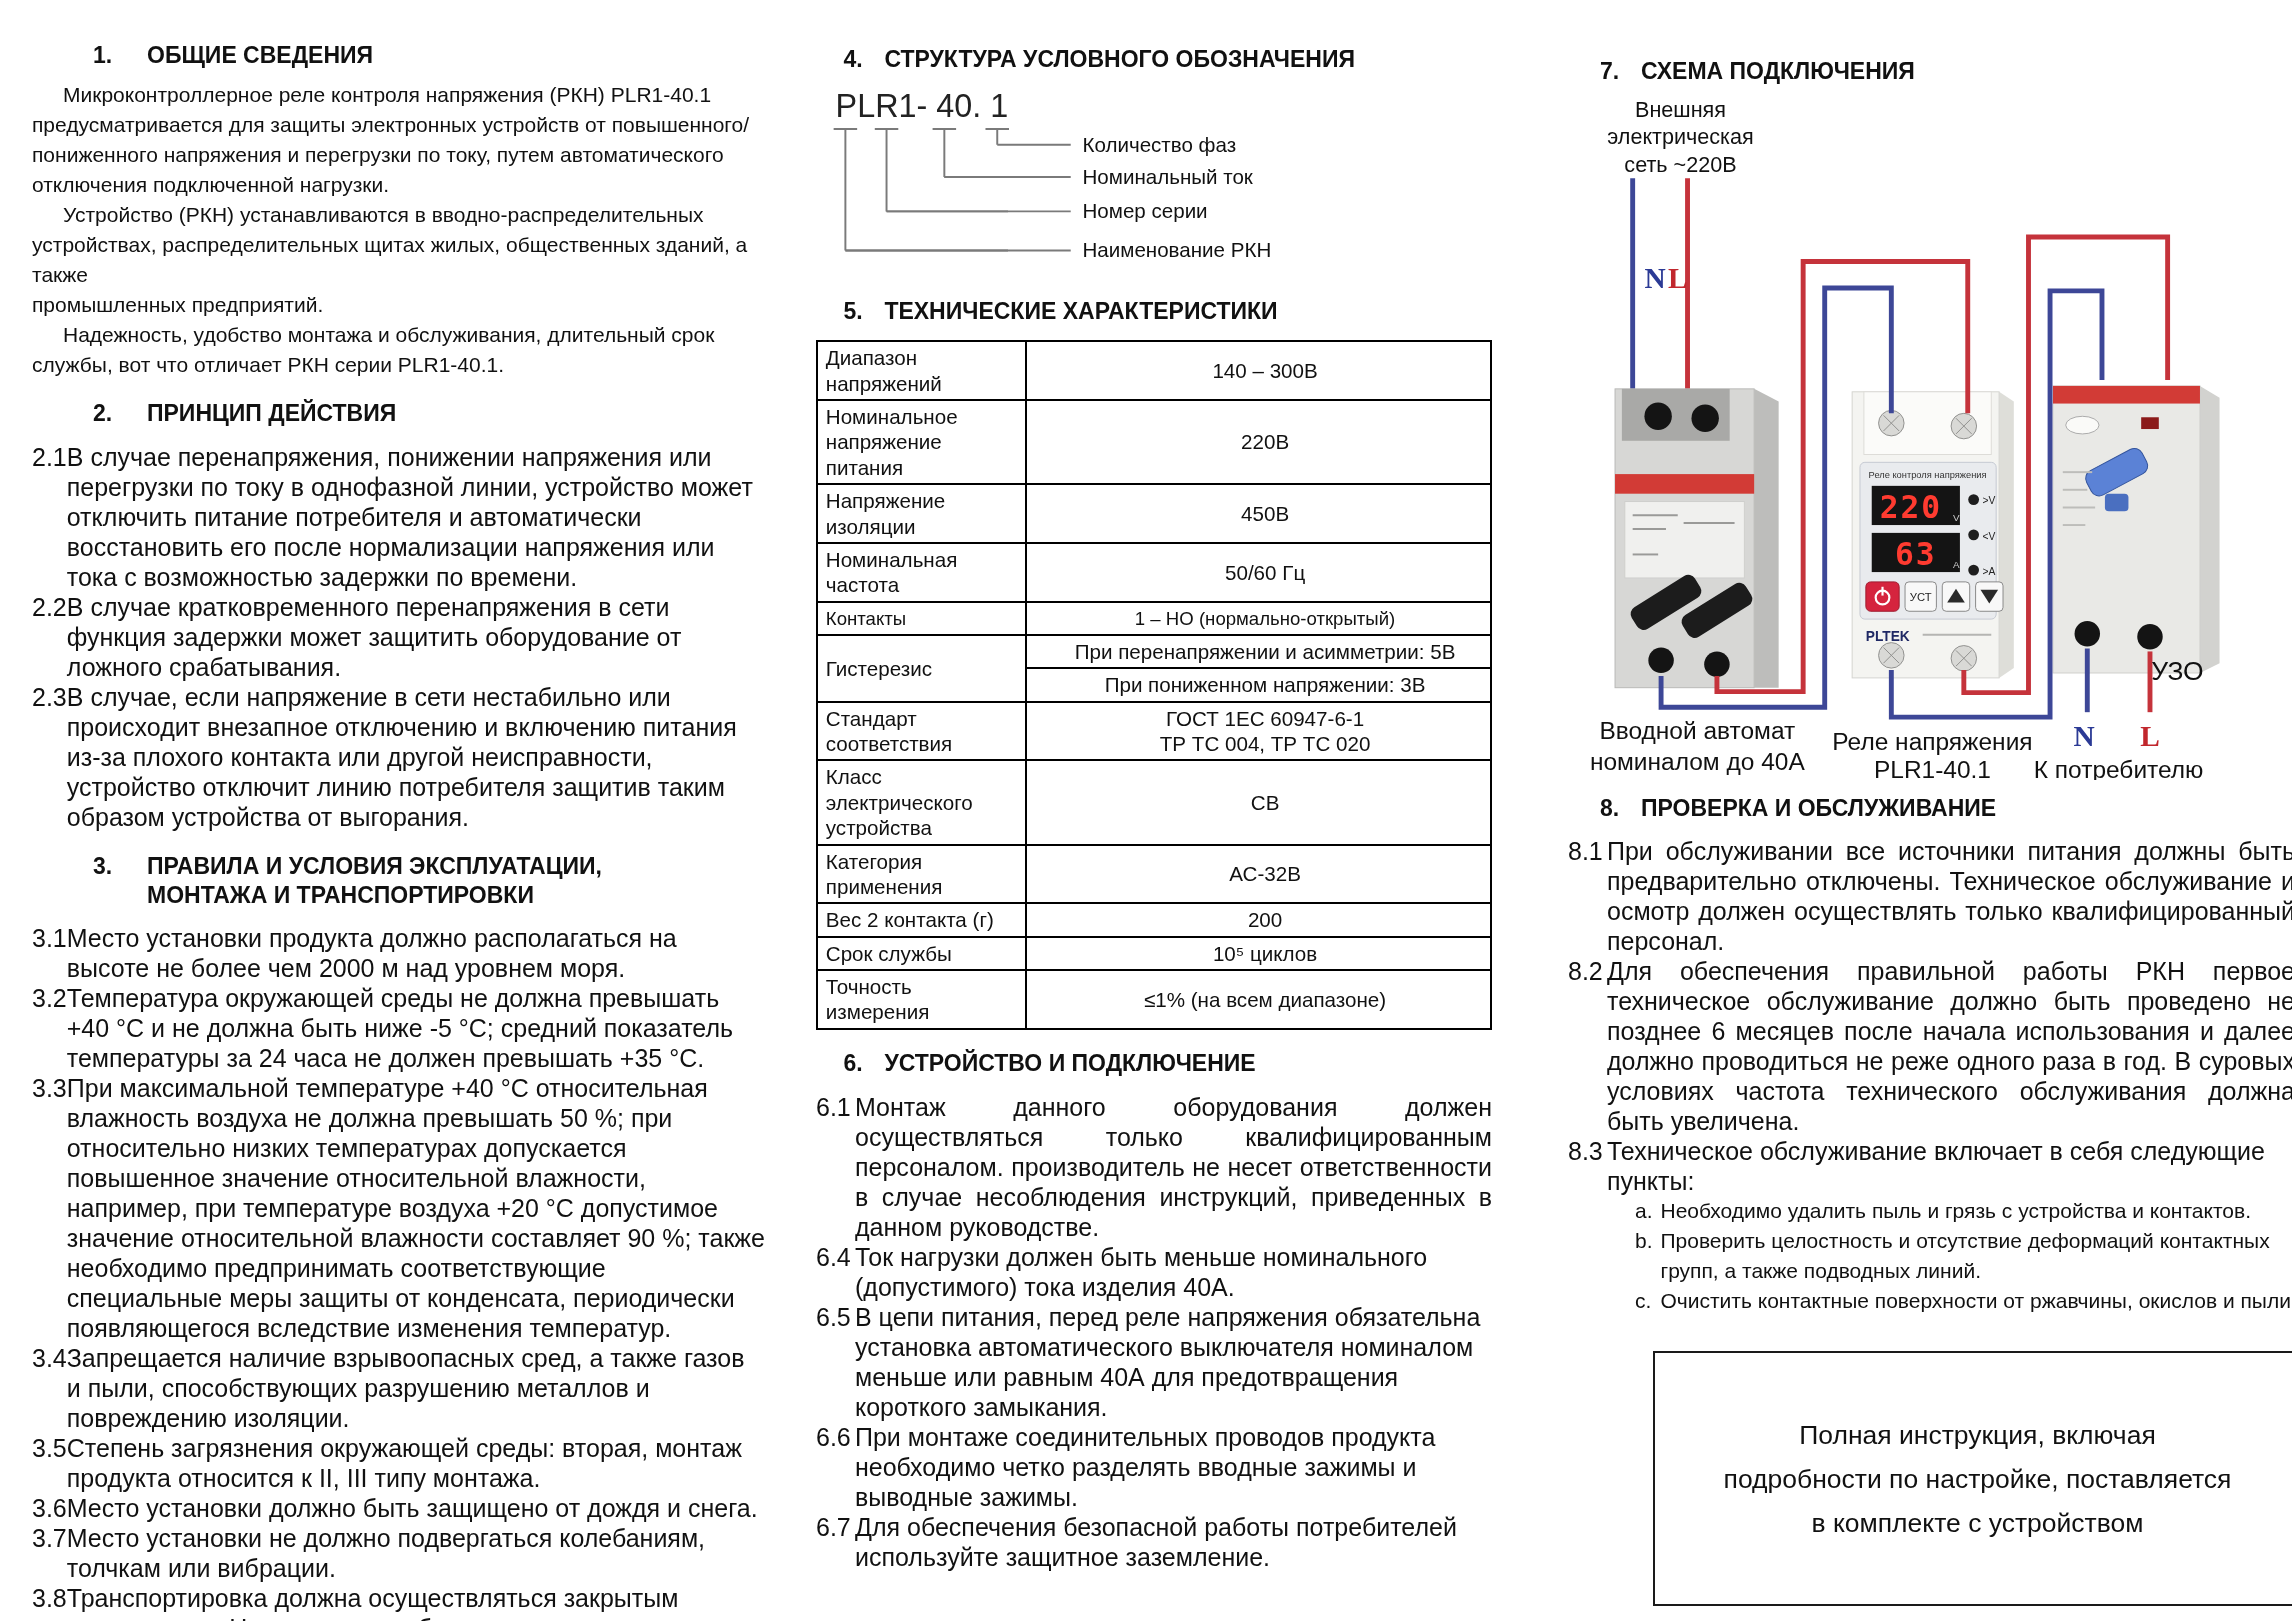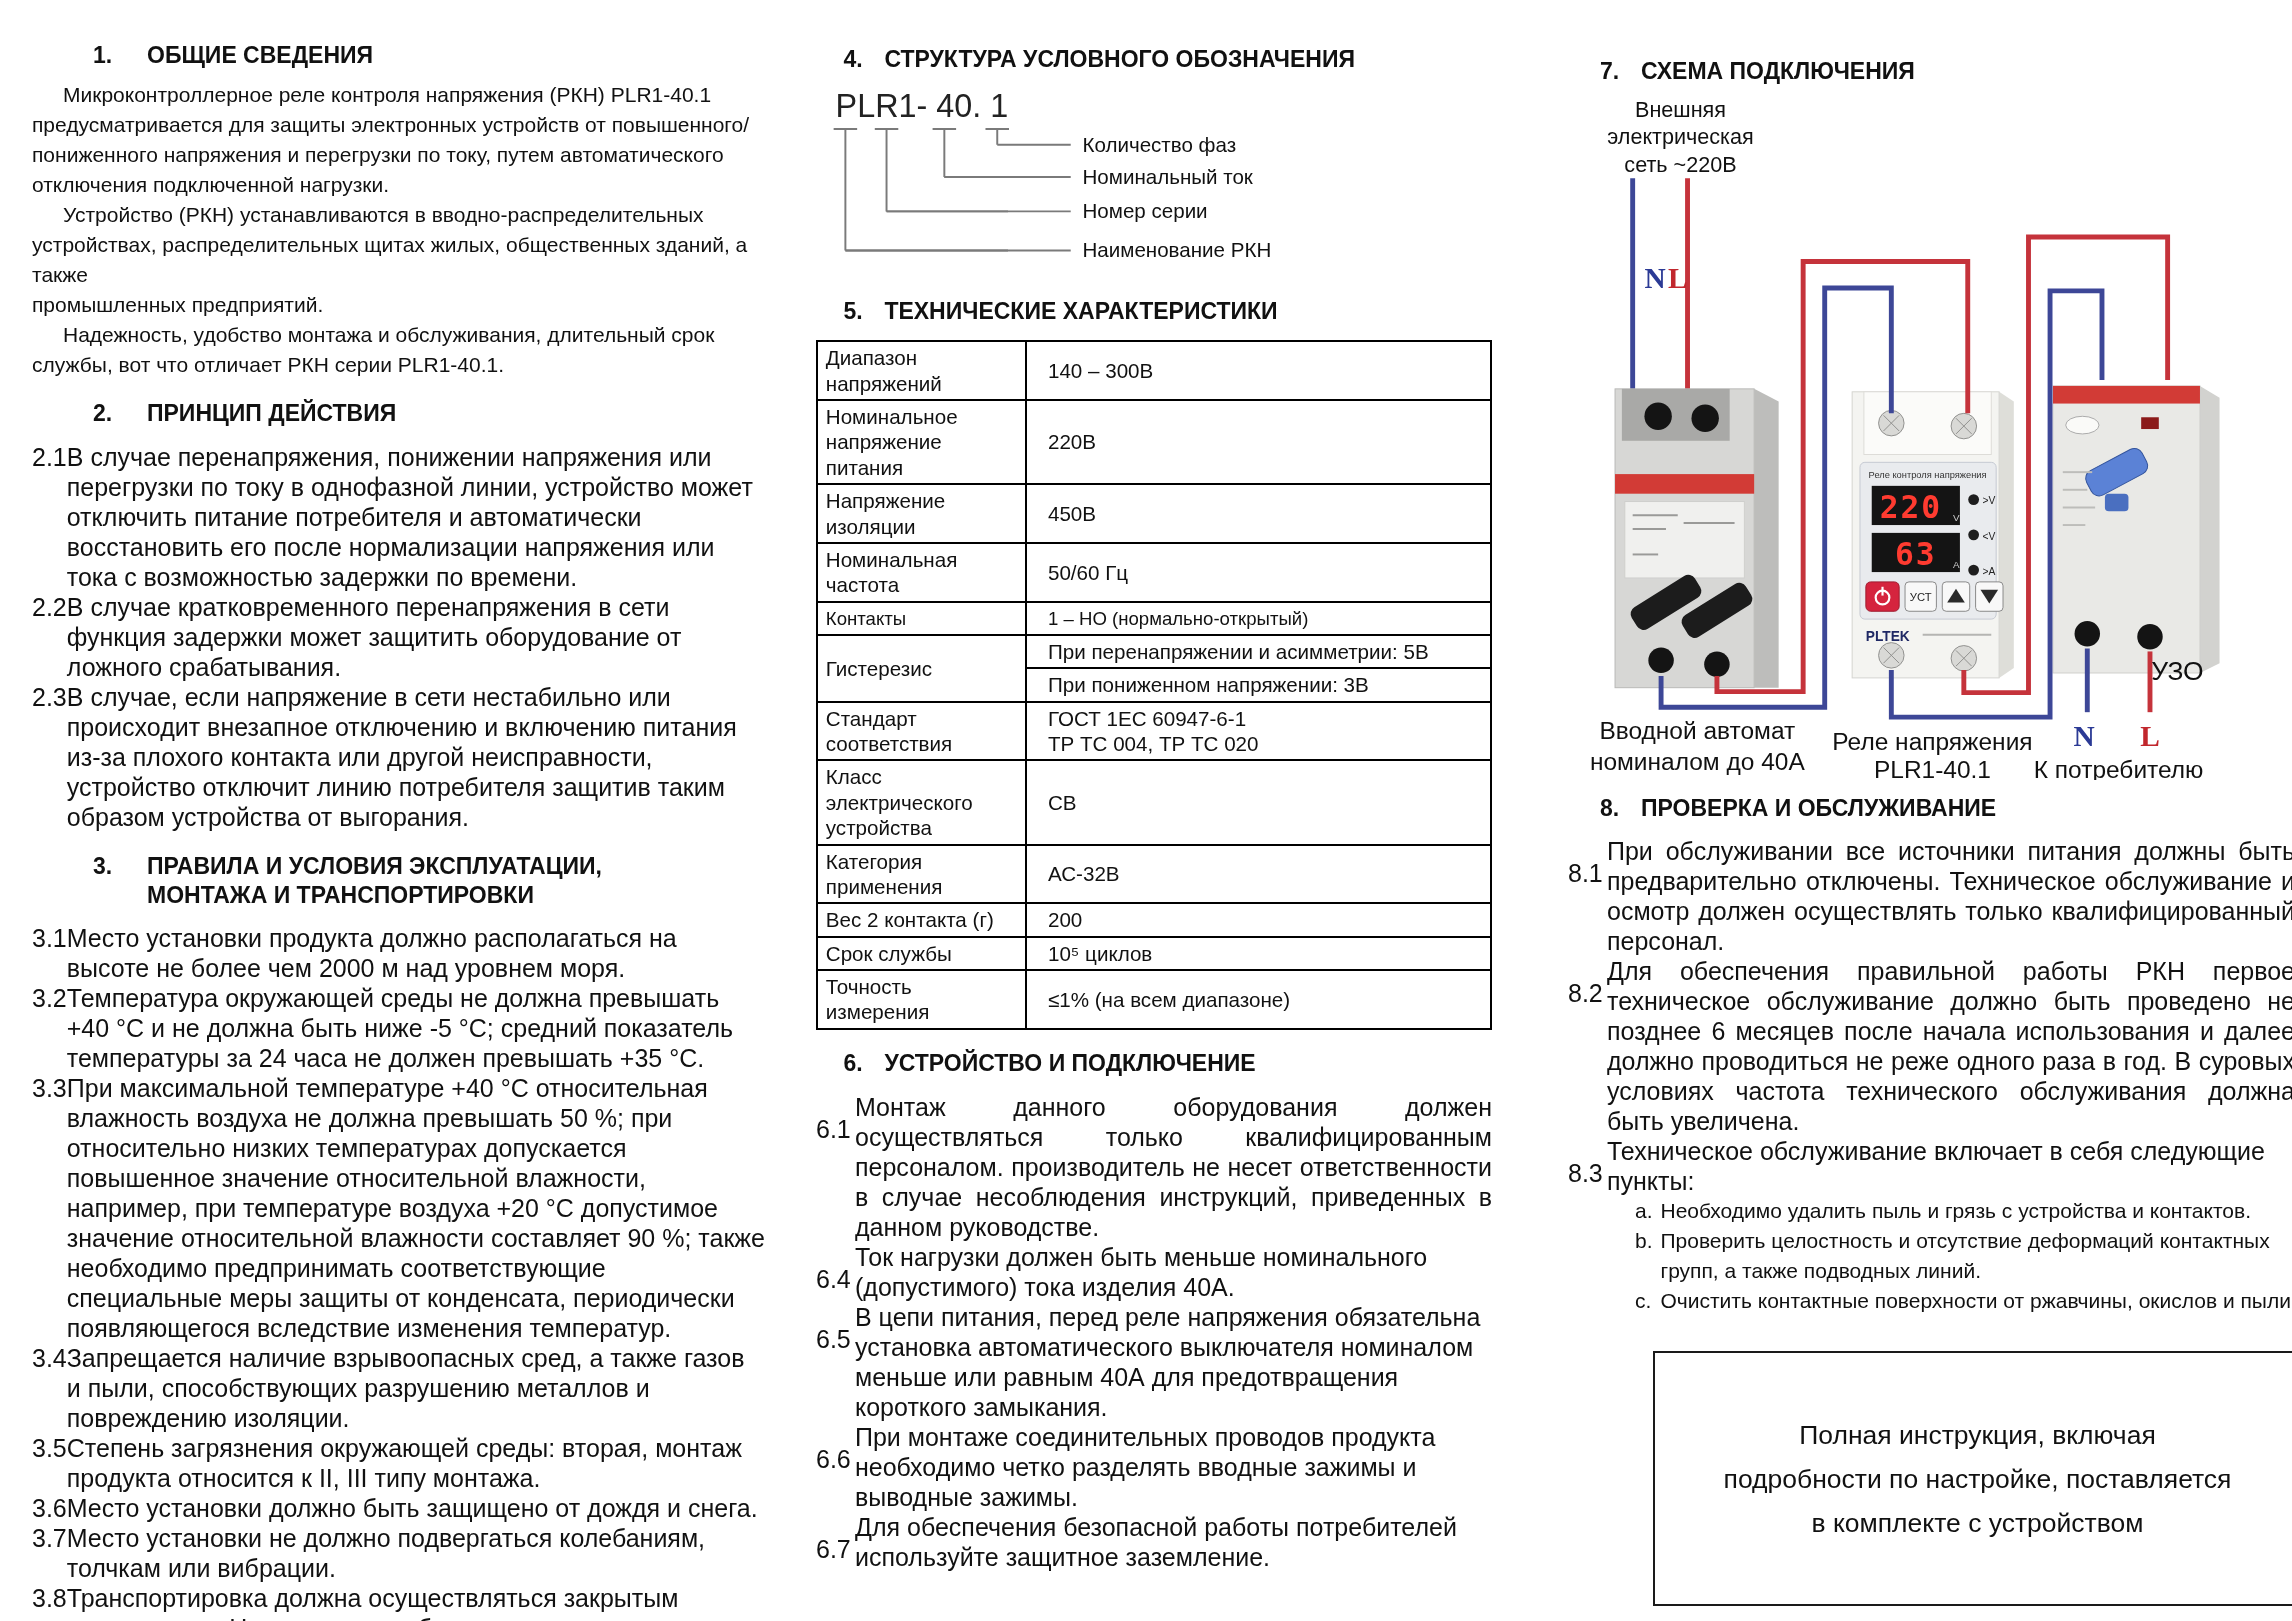--- a/index.html
+++ b/index.html
@@ -17,30 +17,30 @@
   .col-left .h { padding-left:61px; }
   .col-mid .h  { padding-left:27.4px; }
   .col-mid .h .hnum { flex:0 0 41px; }
   .col-right .h { padding-left:32px; }
   .col-right .h .hnum { flex:0 0 41px; }
 
   .body-text { font-size:21px; line-height:30px; }
   p.ind { text-indent:31px; }
   .item { display:flex; font-size:25px; line-height:30px; }
   .item .inum { flex:0 0 33px; }
-  .col-mid .item .inum, .col-right .item .inum { flex:0 0 39px;margin-top:22px; }
+  .col-mid .item .inum, .col-right .item .inum { flex:0 0 39px; }
   .item .itext { flex:1; }
   .just .itext { text-align:justify; }
   .subitem { display:flex; margin-left:67px; font-size:21px; line-height:30px; }
   .subitem .snum { flex:0 0 25.5px; }
 
   table.spec { border-collapse:collapse; width:100%; margin-top:13.7px; }
   table.spec td { border:2px solid #000; font-size:20.6px; line-height:25.5px; padding:2.9px 7.8px; vertical-align:middle; }
   table.spec td.k { width:31%; }
-  table.spec td.v { white-space:pre-line;padding-left:21px; }
+  table.spec td.v { text-align:center; white-space:pre-line;padding-left:21px; }
   table.spec tr.small td { font-size:18.6px; }
 
   .mt10{margin-top:9.8px;} .mt14{margin-top:13.7px;} .mt20{margin-top:19.6px;}
 
   .net-label { text-align:left; font-size:21.6px; line-height:27.4px; width:225px; }
   .net-label .l1 { text-align:center; }
   .net-label .l2 { text-align:center; }
 
   .note-box { position:absolute; left:1653px; top:1351px; width:649px; height:255px;
               border:2.9px solid #1a1a1a; display:flex; align-items:center; justify-content:center; }

